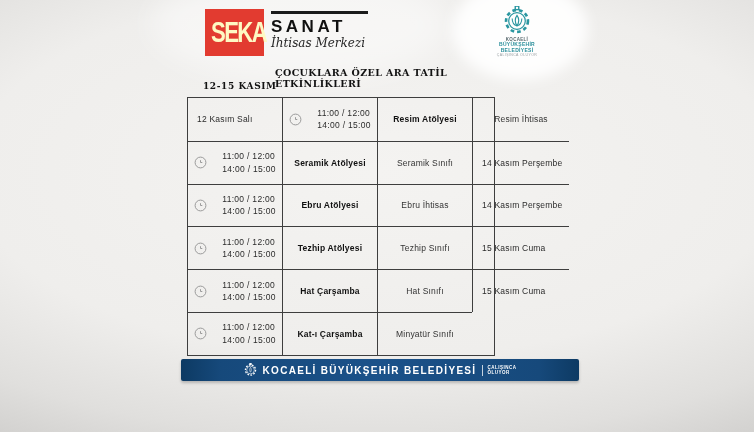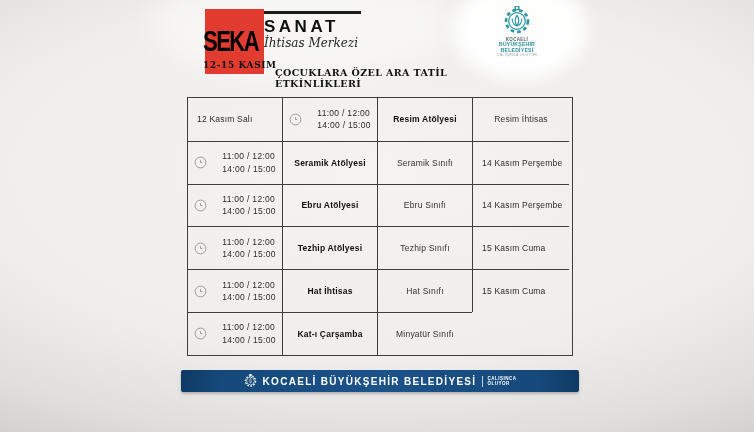--- a/index.html
+++ b/index.html
@@ -7,58 +7,58 @@
     position:relative;width:754px;height:432px;overflow:hidden;
     font-family:"Liberation Sans",sans-serif;
     background:radial-gradient(ellipse 120% 95% at 50% 40%, #f4f3f1 0%, #efeeec 45%, #e0dfdd 65%, #c3c2c0 88%, #aeadab 100%);
   }
   
   .blob{position:absolute;left:452px;top:-20px;width:136px;height:100px;background:rgba(255,255,255,.9);border-radius:50%;filter:blur(7px);}
   .blob2{position:absolute;left:150px;top:-30px;width:300px;height:110px;background:rgba(255,255,255,.45);border-radius:50%;filter:blur(14px);}
 
   
   .seka-logo{position:absolute;left:205px;top:9px;display:flex;align-items:flex-start;}
-  .seka-box{width:59px;height:65px;background:#e23b30;color:#000000;display:flex;align-items:center;justify-content:flex-end;}
+  .seka-box{width:59px;height:47px;background:#e23b30;color:#fef9c3;display:flex;align-items:center;justify-content:flex-start;}
   .seka-box span{font-weight:bold;font-size:27px;letter-spacing:-2px;transform:scaleY(1.12) scaleX(.82);}
-  .seka-right{width:97px;}
+  .seka-right{margin-left:7px;width:97px;}
   .seka-line{height:2.5px;background:#1b1b1b;margin-top:2px;margin-bottom:4px;}
   .seka-title{font-size:17px;font-weight:bold;letter-spacing:3.5px;color:#101010;line-height:17px;}
   .seka-sub{font-family:"DejaVu Serif",serif;font-style:italic;font-size:12px;color:#262626;margin-top:1px;}
 
   
   .muni-logo{position:absolute;left:479px;top:6px;width:76px;text-align:center;}
   .muni-logo svg{display:block;margin:0 auto;}
   .muni-l1{font-size:4.5px;line-height:5px;font-weight:bold;color:#55656b;margin-top:1px;letter-spacing:.3px;}
   .muni-l2,.muni-l3{font-size:5px;line-height:5.5px;font-weight:bold;color:#2a8f9b;letter-spacing:.3px;}
   .muni-tag{font-size:3.5px;line-height:5px;color:#9aa0a3;letter-spacing:.4px;}
 
   
-  .date-range{position:absolute;left:203px;top:60px;font-family:"DejaVu Serif",serif;font-weight:bold;font-size:9px;letter-spacing:.6px;color:#121212;}
+  .date-range{position:absolute;left:203px;top:81px;font-family:"DejaVu Serif",serif;font-weight:bold;font-size:9px;letter-spacing:.6px;color:#121212;}
   .page-title{position:absolute;left:275px;top:67px;width:230px;text-align:left;font-family:"DejaVu Serif",serif;font-weight:bold;font-size:9.5px;letter-spacing:.4px;color:#121212;}
 
   
   .grid{
-    position:absolute;left:187px;top:97px;width:386px;box-sizing:border-box;
+    position:absolute;left:187px;top:97px;width:308px;box-sizing:border-box;
     display:grid;grid-template-columns:94px 95px 95px 97px;grid-auto-rows:42.8px;
     border:1.6px solid #3e3e3e;
   }
   .cell{display:flex;align-items:center;font-size:8.5px;color:#2b2b2b;box-sizing:border-box;
         border-left:1.5px solid #3e3e3e;border-top:1.5px solid #3e3e3e;}
   .grid > .cell:nth-child(4n+1){border-left:none;}
   .grid > .cell:nth-child(-n+4){border-top:none;}
   .day{padding-left:9px;letter-spacing:.2px;}
   .timecell{justify-content:center;gap:15px;}
   .times div{line-height:12.5px;letter-spacing:.3px;white-space:nowrap;}
   .workshop{justify-content:center;font-weight:bold;color:#111;letter-spacing:.2px;}
   .room{justify-content:center;color:#333;letter-spacing:.2px;}
   .clock{flex:0 0 auto;}
 
   
   .footer-banner{
-    position:absolute;left:181px;top:370px;width:398px;height:22px;border-radius:2px;
+    position:absolute;left:181px;top:359px;width:398px;height:22px;border-radius:2px;
     background:linear-gradient(90deg,#0d3a63 0%,#16497b 10%,#1b528a 50%,#16497b 90%,#0d3a63 100%);
     display:flex;align-items:center;justify-content:center;gap:6px;color:#fff;
     box-shadow:0 2px 3px rgba(0,0,0,.22);
   }
   .footer-title{font-size:10px;font-weight:bold;letter-spacing:1.3px;white-space:nowrap;}
   .footer-tag{display:flex;flex-direction:column;border-left:1px solid rgba(255,255,255,.75);
     padding-left:4px;font-size:4.5px;line-height:5.5px;letter-spacing:.5px;font-weight:bold;}
 </style>
 </head>
 <body>
@@ -130,21 +130,21 @@
       <svg class="clock" width="13" height="13" viewBox="0 0 13 13">
         <circle cx="6.5" cy="6.5" r="5.4" fill="none" stroke="#9b9b9b" stroke-width="1"></circle>
         <path d="M6.5 4.2 V6.5 H8.3" fill="none" stroke="#9b9b9b" stroke-width="1"></path>
       </svg>
       <div class="times">
         <div>11:00 / 12:00</div>
         <div>14:00 / 15:00</div>
       </div>
     </div>
     <div class="cell workshop">Ebru Atölyesi</div>
-    <div class="cell room">Ebru Sınıfı</div>
+    <div class="cell room">Ebru İhtisas</div>
 
     <div class="cell day">14 Kasım Perşembe</div>
     <div class="cell timecell">
       <svg class="clock" width="13" height="13" viewBox="0 0 13 13">
         <circle cx="6.5" cy="6.5" r="5.4" fill="none" stroke="#9b9b9b" stroke-width="1"></circle>
         <path d="M6.5 4.2 V6.5 H8.3" fill="none" stroke="#9b9b9b" stroke-width="1"></path>
       </svg>
       <div class="times">
         <div>11:00 / 12:00</div>
         <div>14:00 / 15:00</div>
@@ -157,21 +157,21 @@
     <div class="cell timecell">
       <svg class="clock" width="13" height="13" viewBox="0 0 13 13">
         <circle cx="6.5" cy="6.5" r="5.4" fill="none" stroke="#9b9b9b" stroke-width="1"></circle>
         <path d="M6.5 4.2 V6.5 H8.3" fill="none" stroke="#9b9b9b" stroke-width="1"></path>
       </svg>
       <div class="times">
         <div>11:00 / 12:00</div>
         <div>14:00 / 15:00</div>
       </div>
     </div>
-    <div class="cell workshop">Hat İhtisas</div>
+    <div class="cell workshop">Hat Çarşamba</div>
     <div class="cell room">Hat Sınıfı</div>
 
     <div class="cell day">15 Kasım Cuma</div>
     <div class="cell timecell">
       <svg class="clock" width="13" height="13" viewBox="0 0 13 13">
         <circle cx="6.5" cy="6.5" r="5.4" fill="none" stroke="#9b9b9b" stroke-width="1"></circle>
         <path d="M6.5 4.2 V6.5 H8.3" fill="none" stroke="#9b9b9b" stroke-width="1"></path>
       </svg>
       <div class="times">
         <div>11:00 / 12:00</div>

